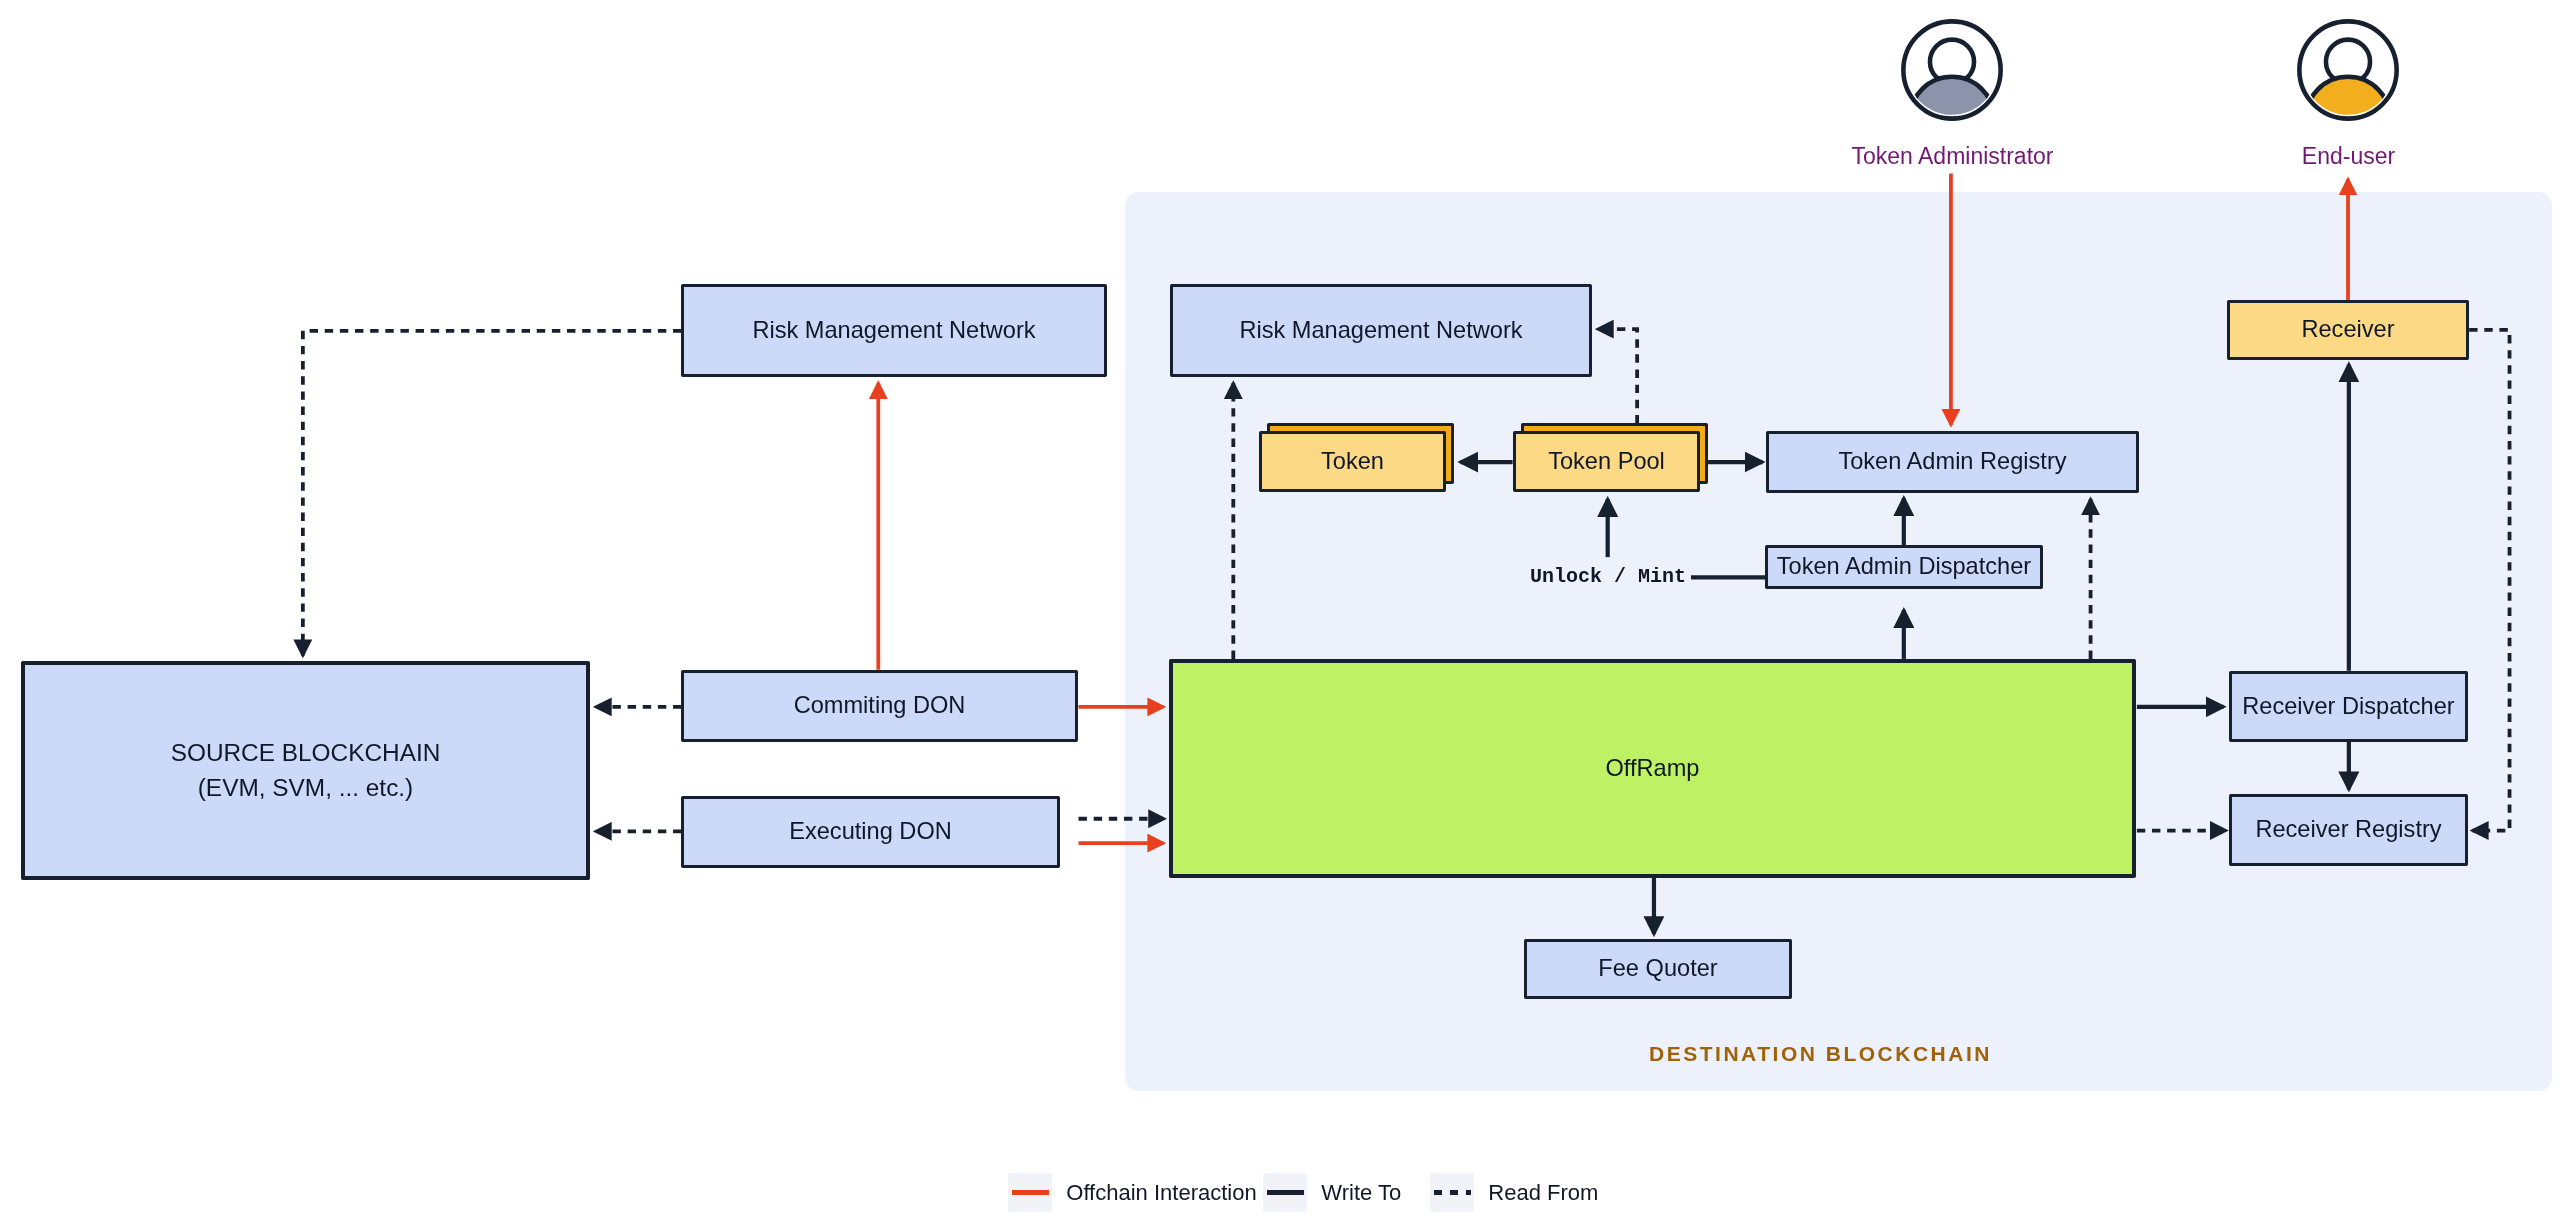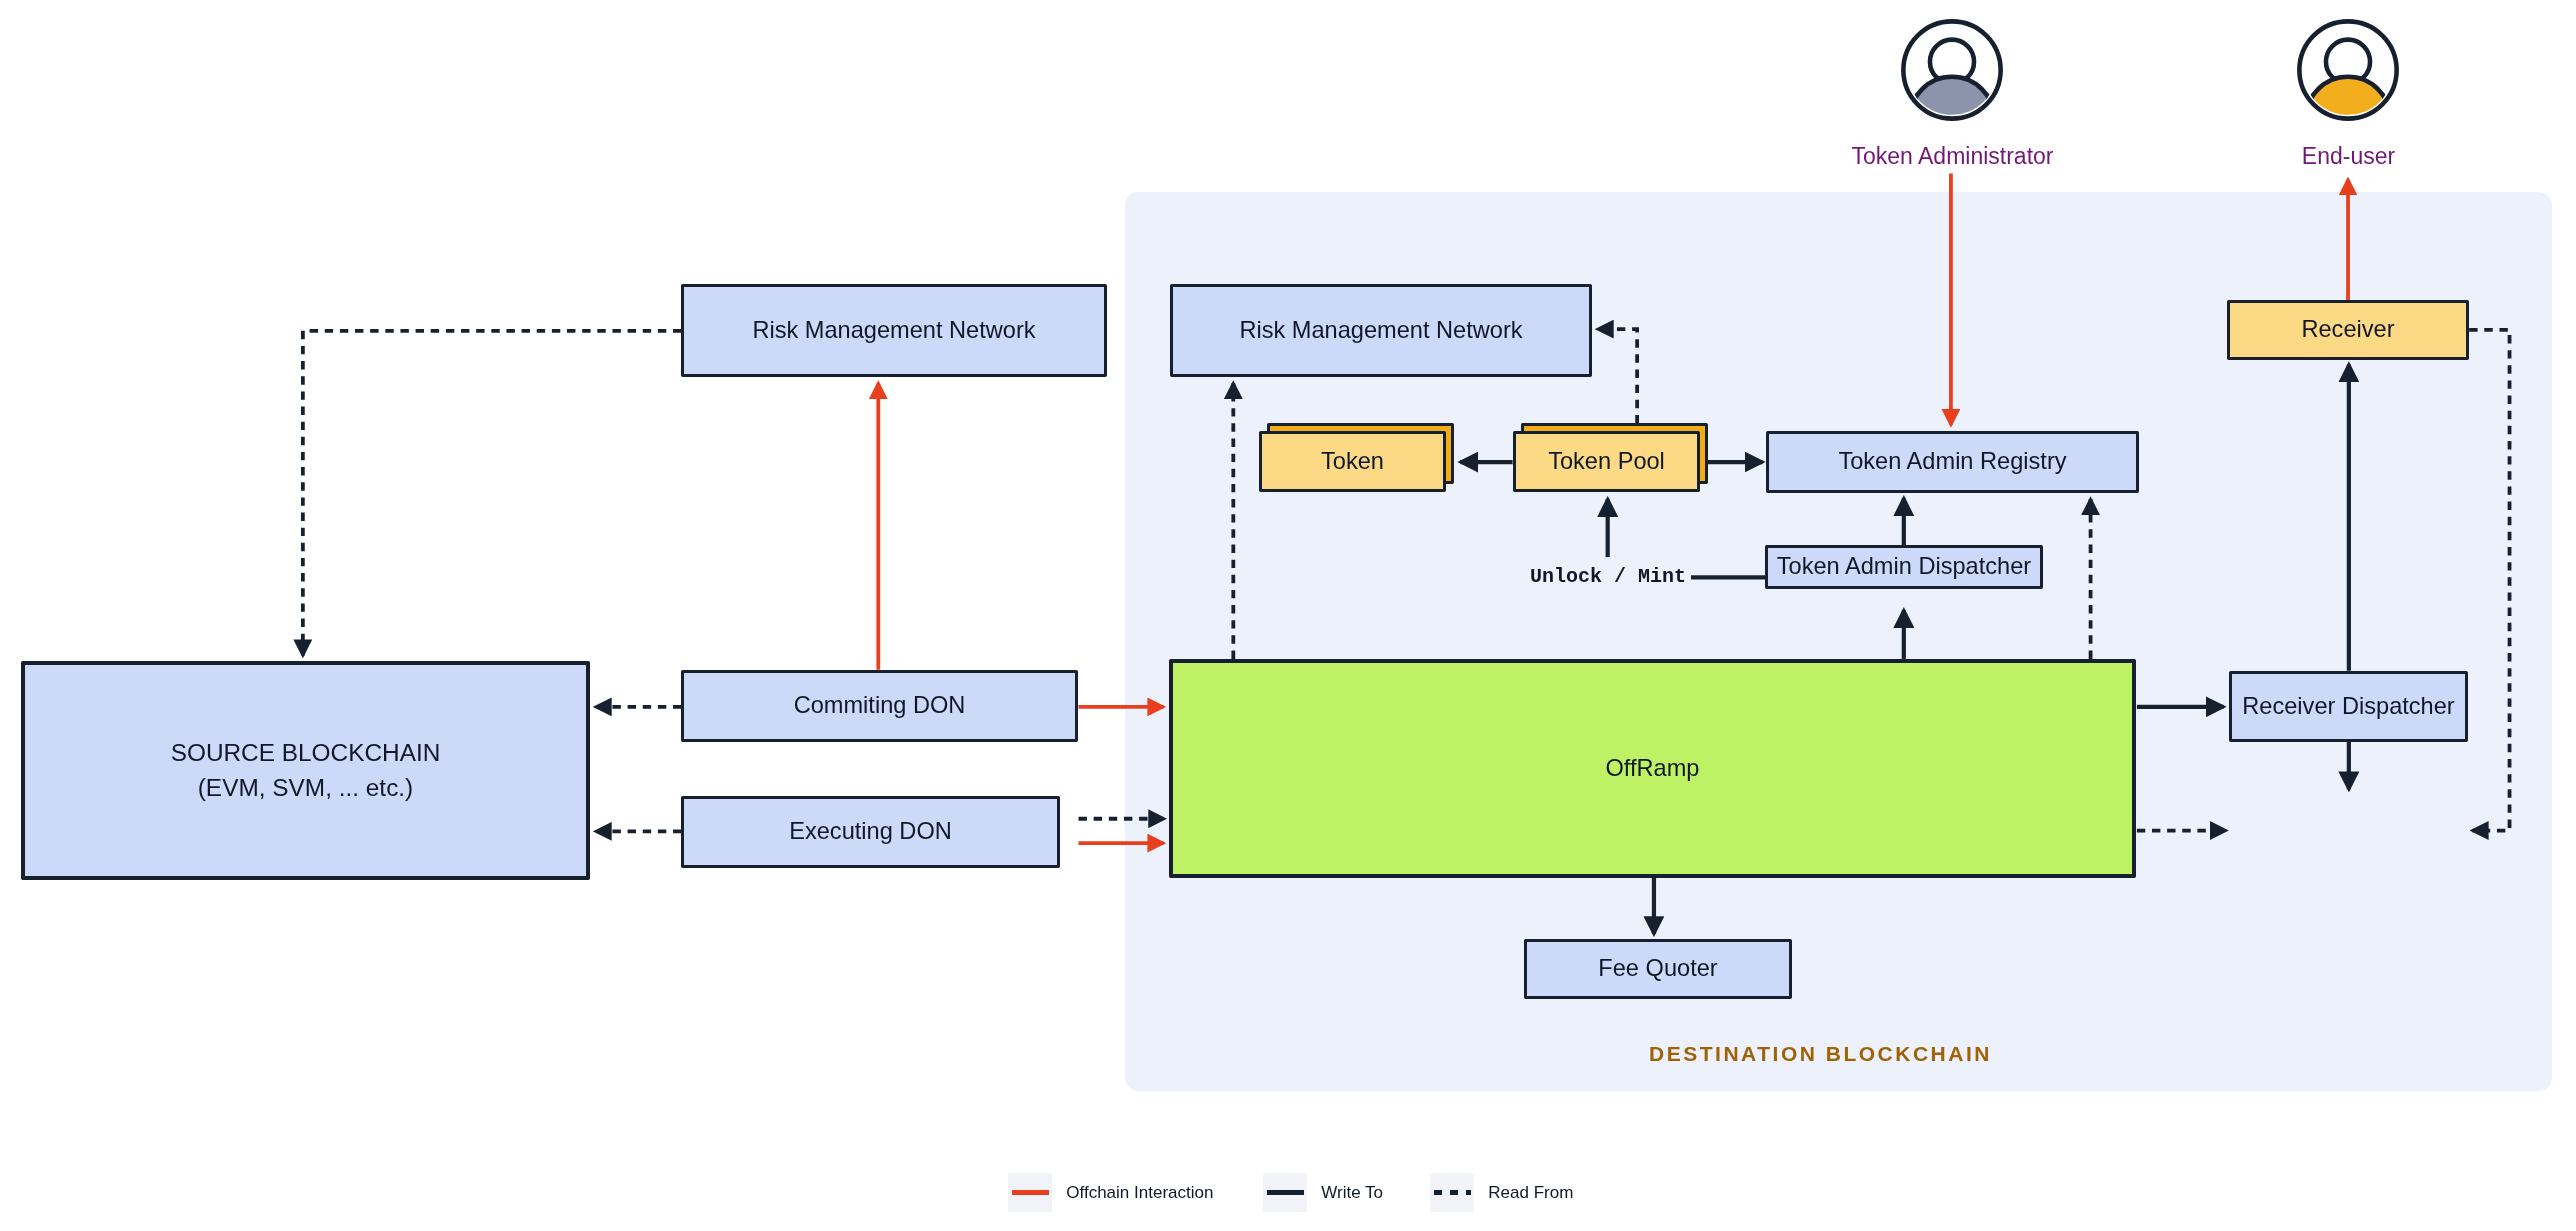--- a/index.html
+++ b/index.html
@@ -35,21 +35,21 @@
   svg.avatar{position:absolute;z-index:3;}
   .legend-item{position:absolute;z-index:3;display:flex;align-items:center;}
   .legend-chip{
     width:44px;height:39px;background:#F1F3F8;border-radius:2.5px;
     display:flex;align-items:center;justify-content:center;flex:none;
   }
   .swatch{width:37px;height:4.2px;}
   .swatch.offchain{background:#E8401F;}
   .swatch.write{background:#16202F;}
   .swatch.read{background:repeating-linear-gradient(90deg,#16202F 0 8.4px,transparent 8.4px 16px);}
-  .legend-label{margin-left:14.3px;font-size:17px;color:#101828;}
+  .legend-label{margin-left:14.3px;font-size:22px;color:#101828;}
 </style>
 </head>
 <body>
 
 <div class="canvas">
 
   <div class="panel" style="left:1125px;top:192px;width:1427px;height:899px"></div>
 
   <svg class="arrows" width="2576" height="1232" viewBox="0 0 3062 1464">
     <defs>
@@ -155,20 +155,21 @@
   <div class="node offramp" style="left:1169px;top:659px;width:967px;height:219px">OffRamp</div>
 
   <div class="node" style="left:1524px;top:939px;width:268px;height:60px">Fee Quoter</div>
 
   <div class="region-label" style="left:1610px;top:1042px">DESTINATION BLOCKCHAIN</div>
 
   <div class="node yellow" style="left:2227px;top:300px;width:242px;height:60px">Receiver</div>
 
   <div class="node" style="left:2229px;top:671px;width:239px;height:71px">Receiver Dispatcher</div>
 
+  <div class="node" style="left:2229px;top:794px;width:239px;height:72px">Receiver Registry</div>
 
   <div class="legend-item" style="left:1008px;top:1173px">
     <div class="legend-chip">
         <div class="swatch offchain"></div>
       </div>
     <div class="legend-label">Offchain Interaction</div>
   </div>
   <div class="legend-item" style="left:1263px;top:1173px">
     <div class="legend-chip">
         <div class="swatch write"></div>

